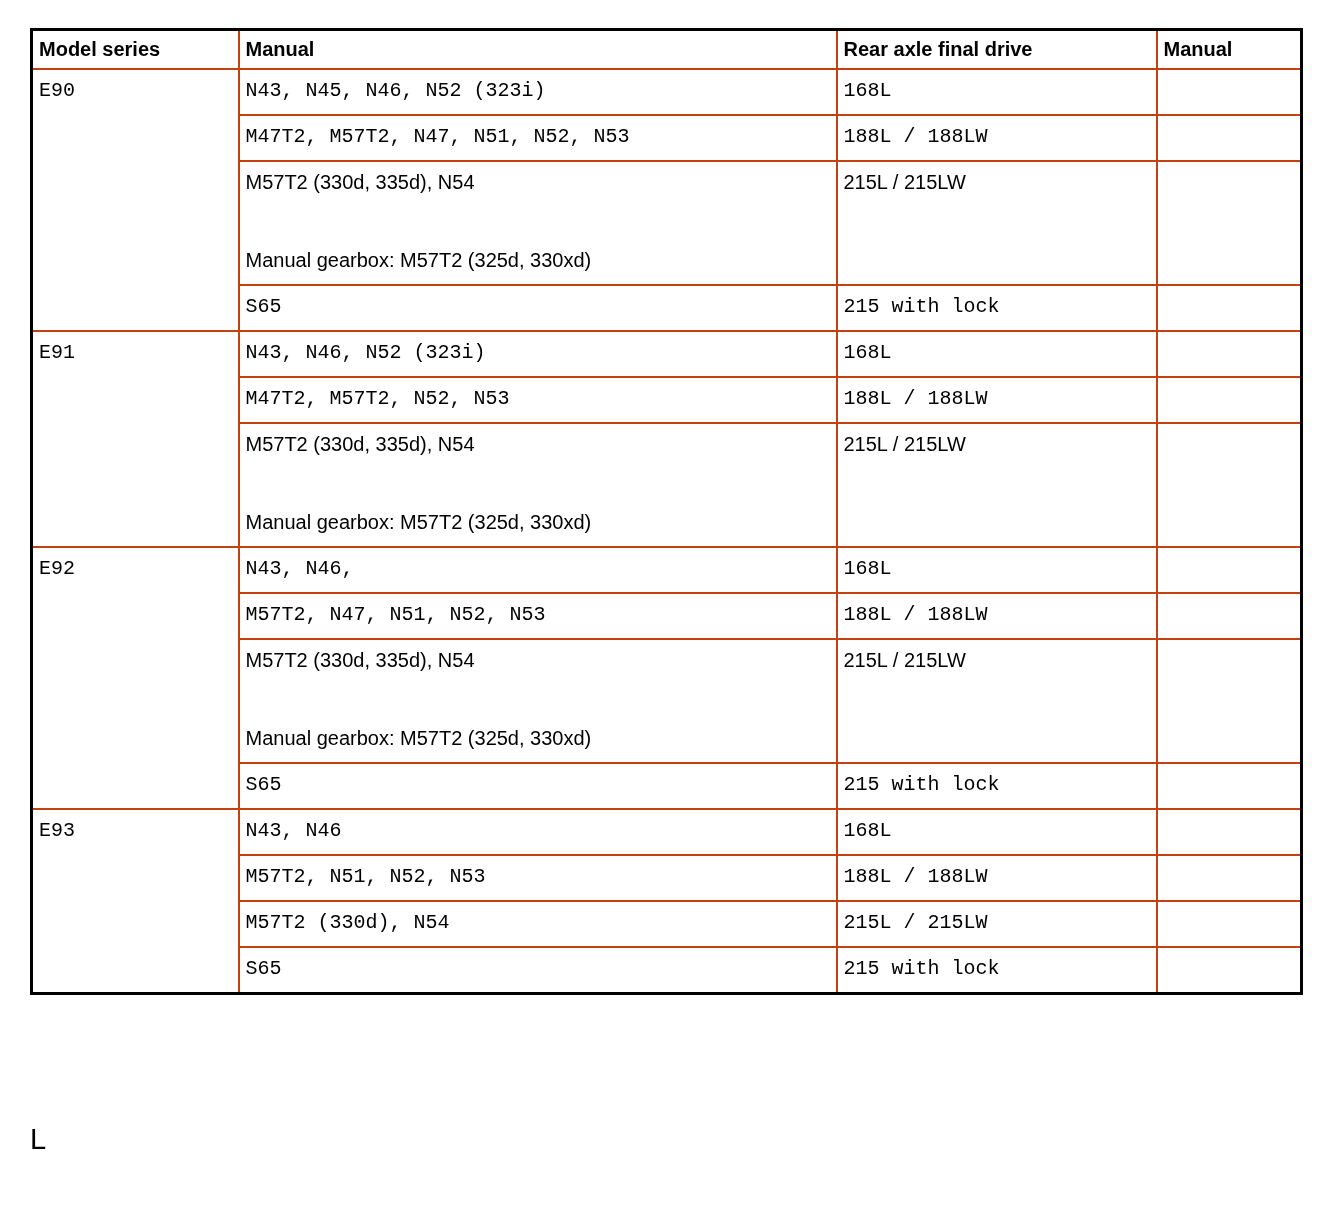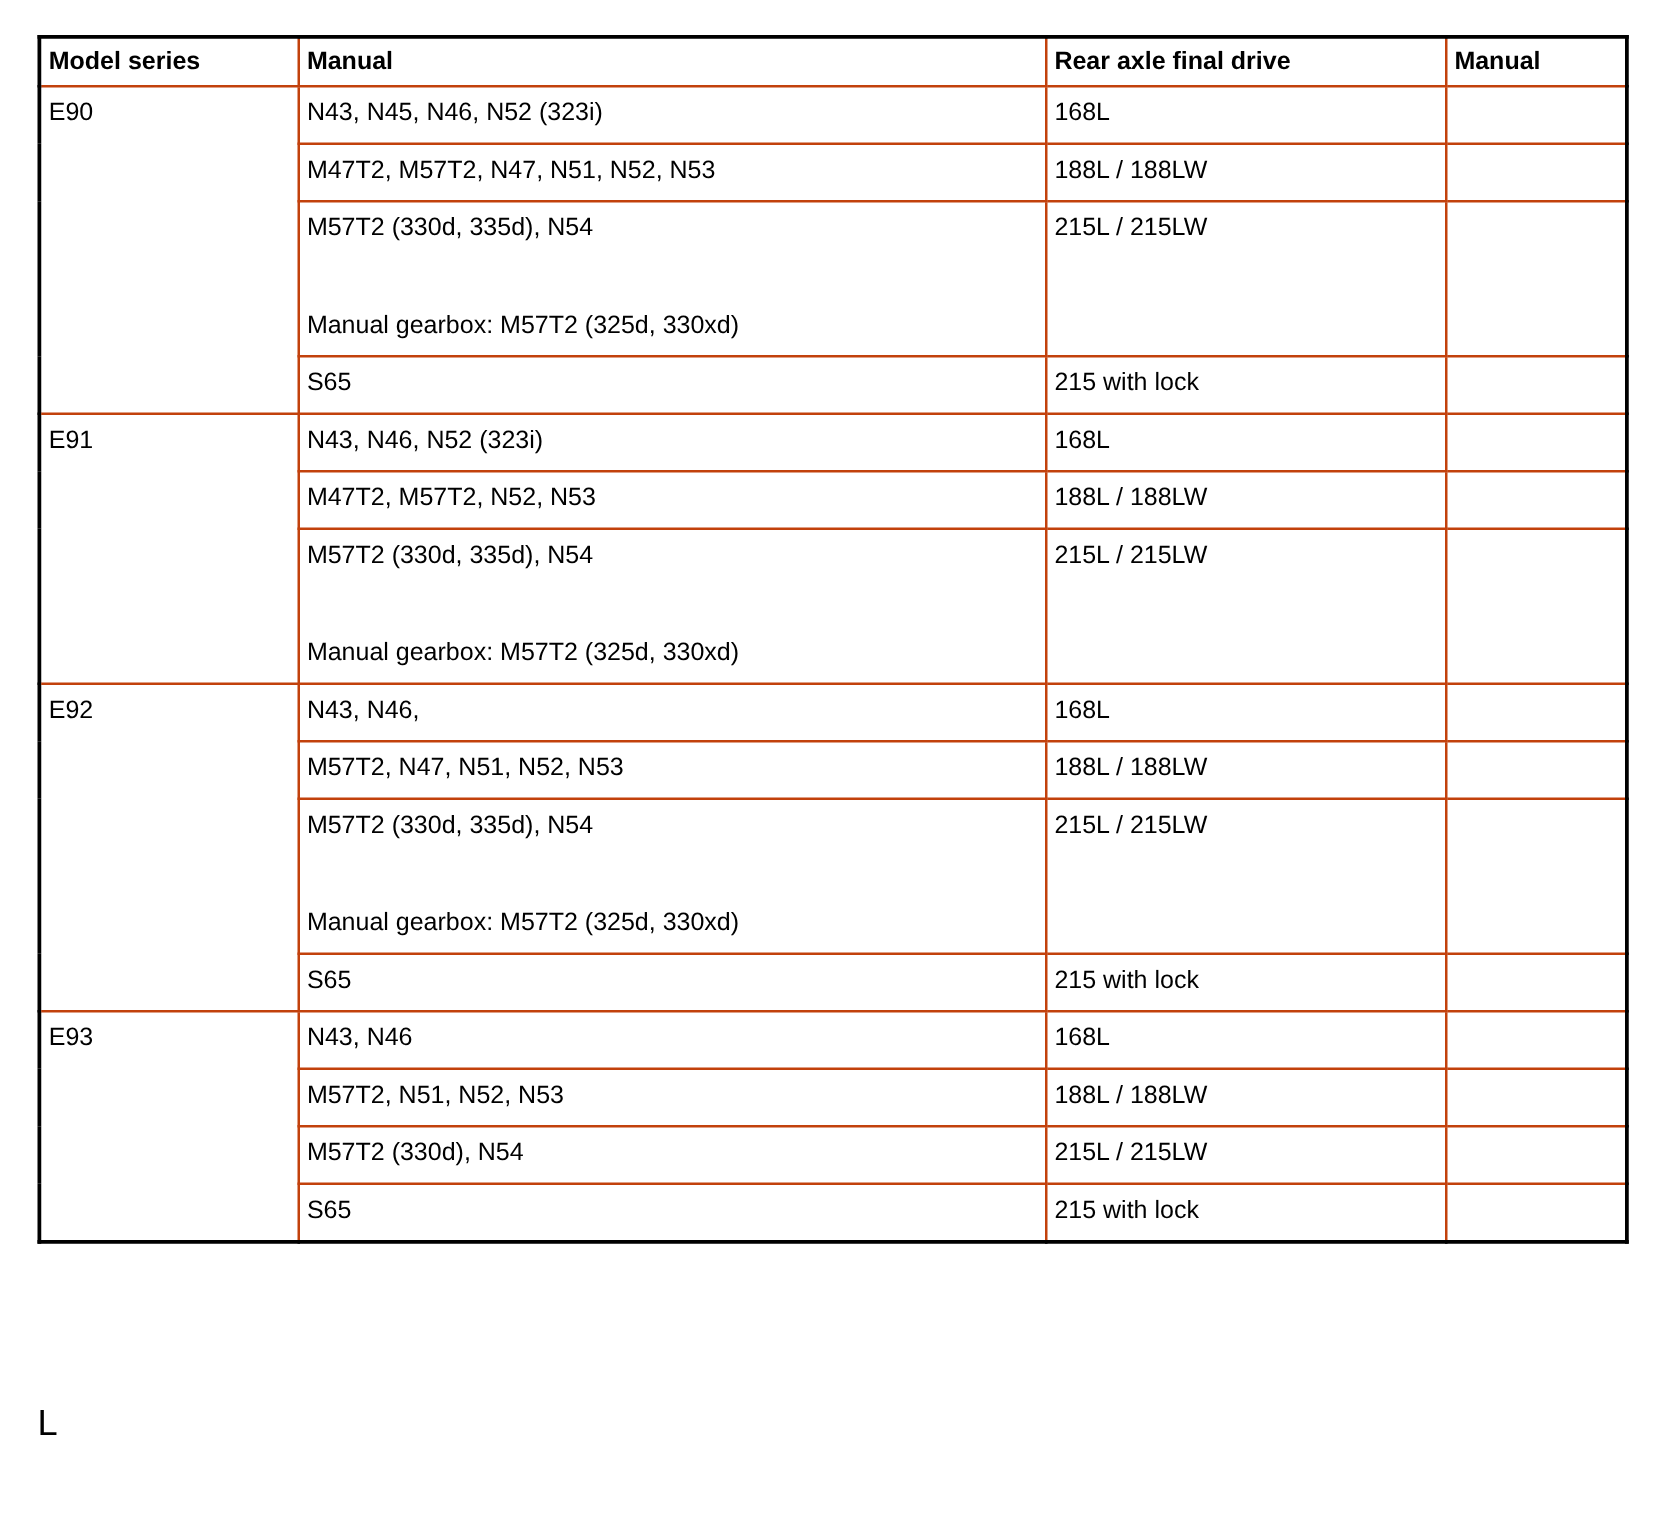--- a/index.html
+++ b/index.html
@@ -37,21 +37,21 @@
   }
   .spec-table th {
     font-weight: bold;
     line-height: 34px;
     height: 36px;
     white-space: nowrap;
   }
   .spec-table td.engine-cell {
     white-space: pre-line;
   }
-  tr.row-normal { height: 46px; }
+  tr.row-normal { height: 46px; font-family: Liberation Mono, monospace; }
   tr.row-tall   { height: 124px; }
   .legend {
     margin: 126px 0 0 30px;
     font-size: 29px;
     line-height: 36px;
   }
   .legend-item {
     display: flex;
     margin-bottom: 12px;
   }

